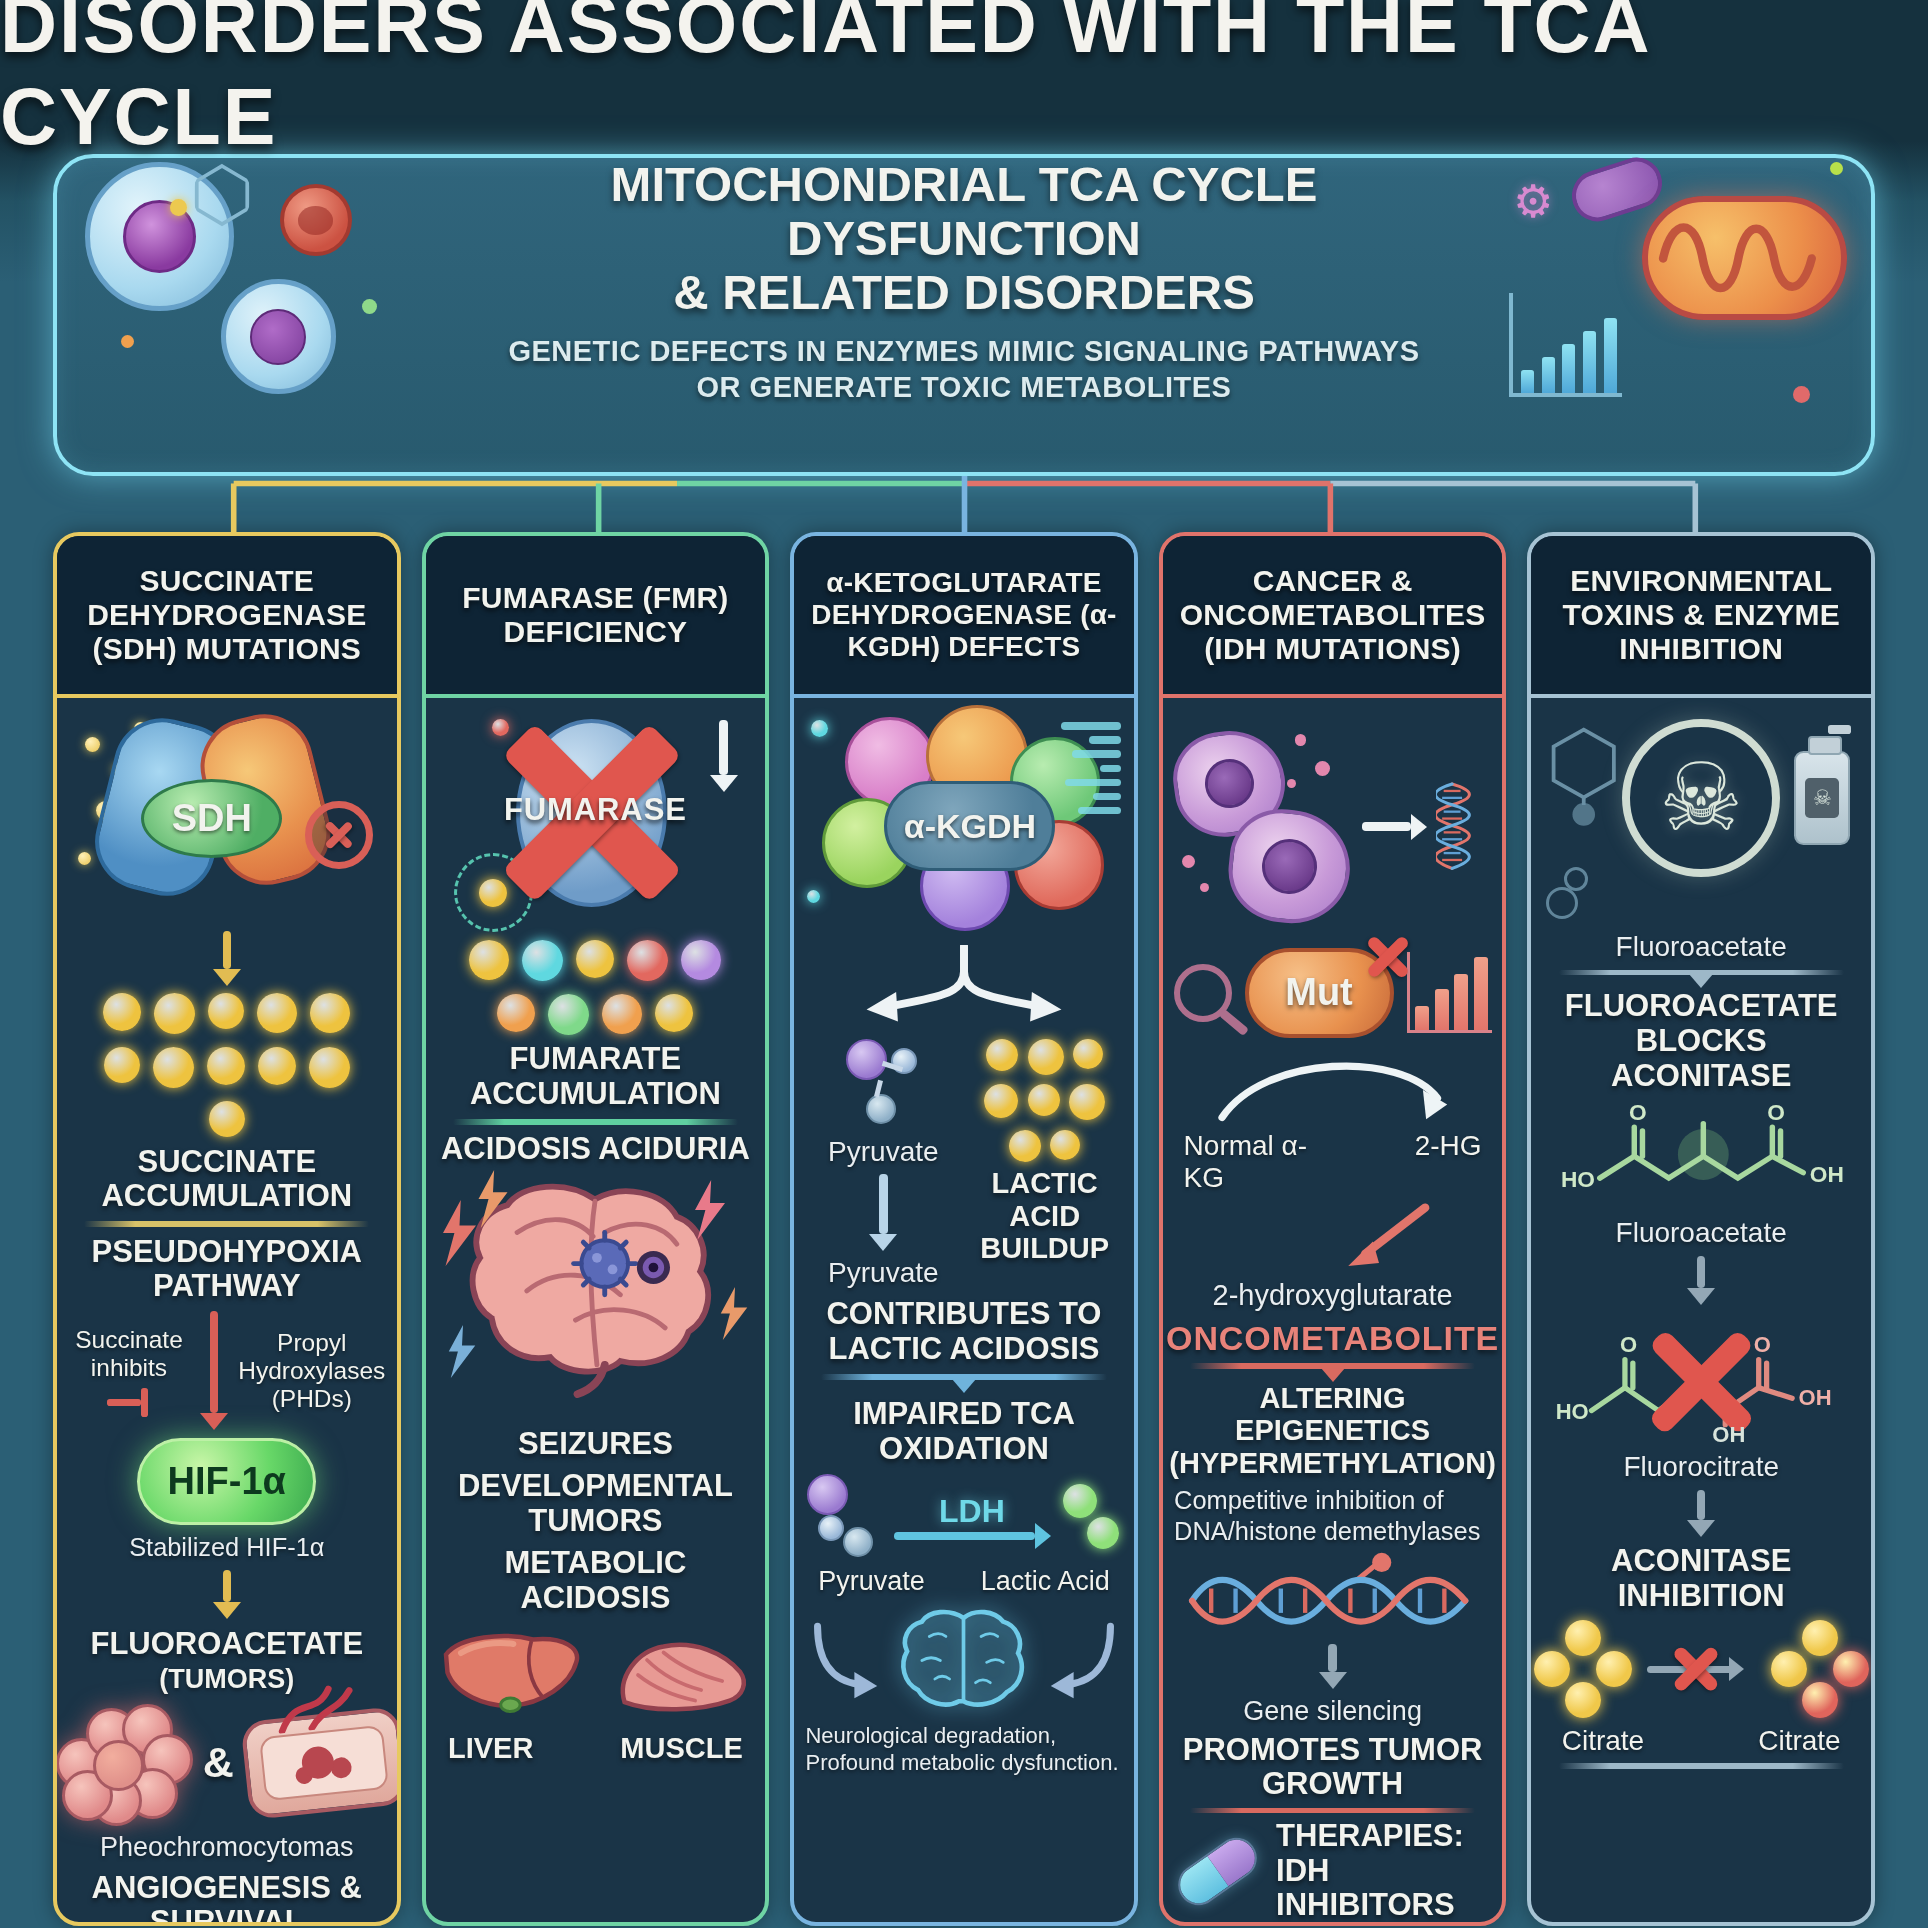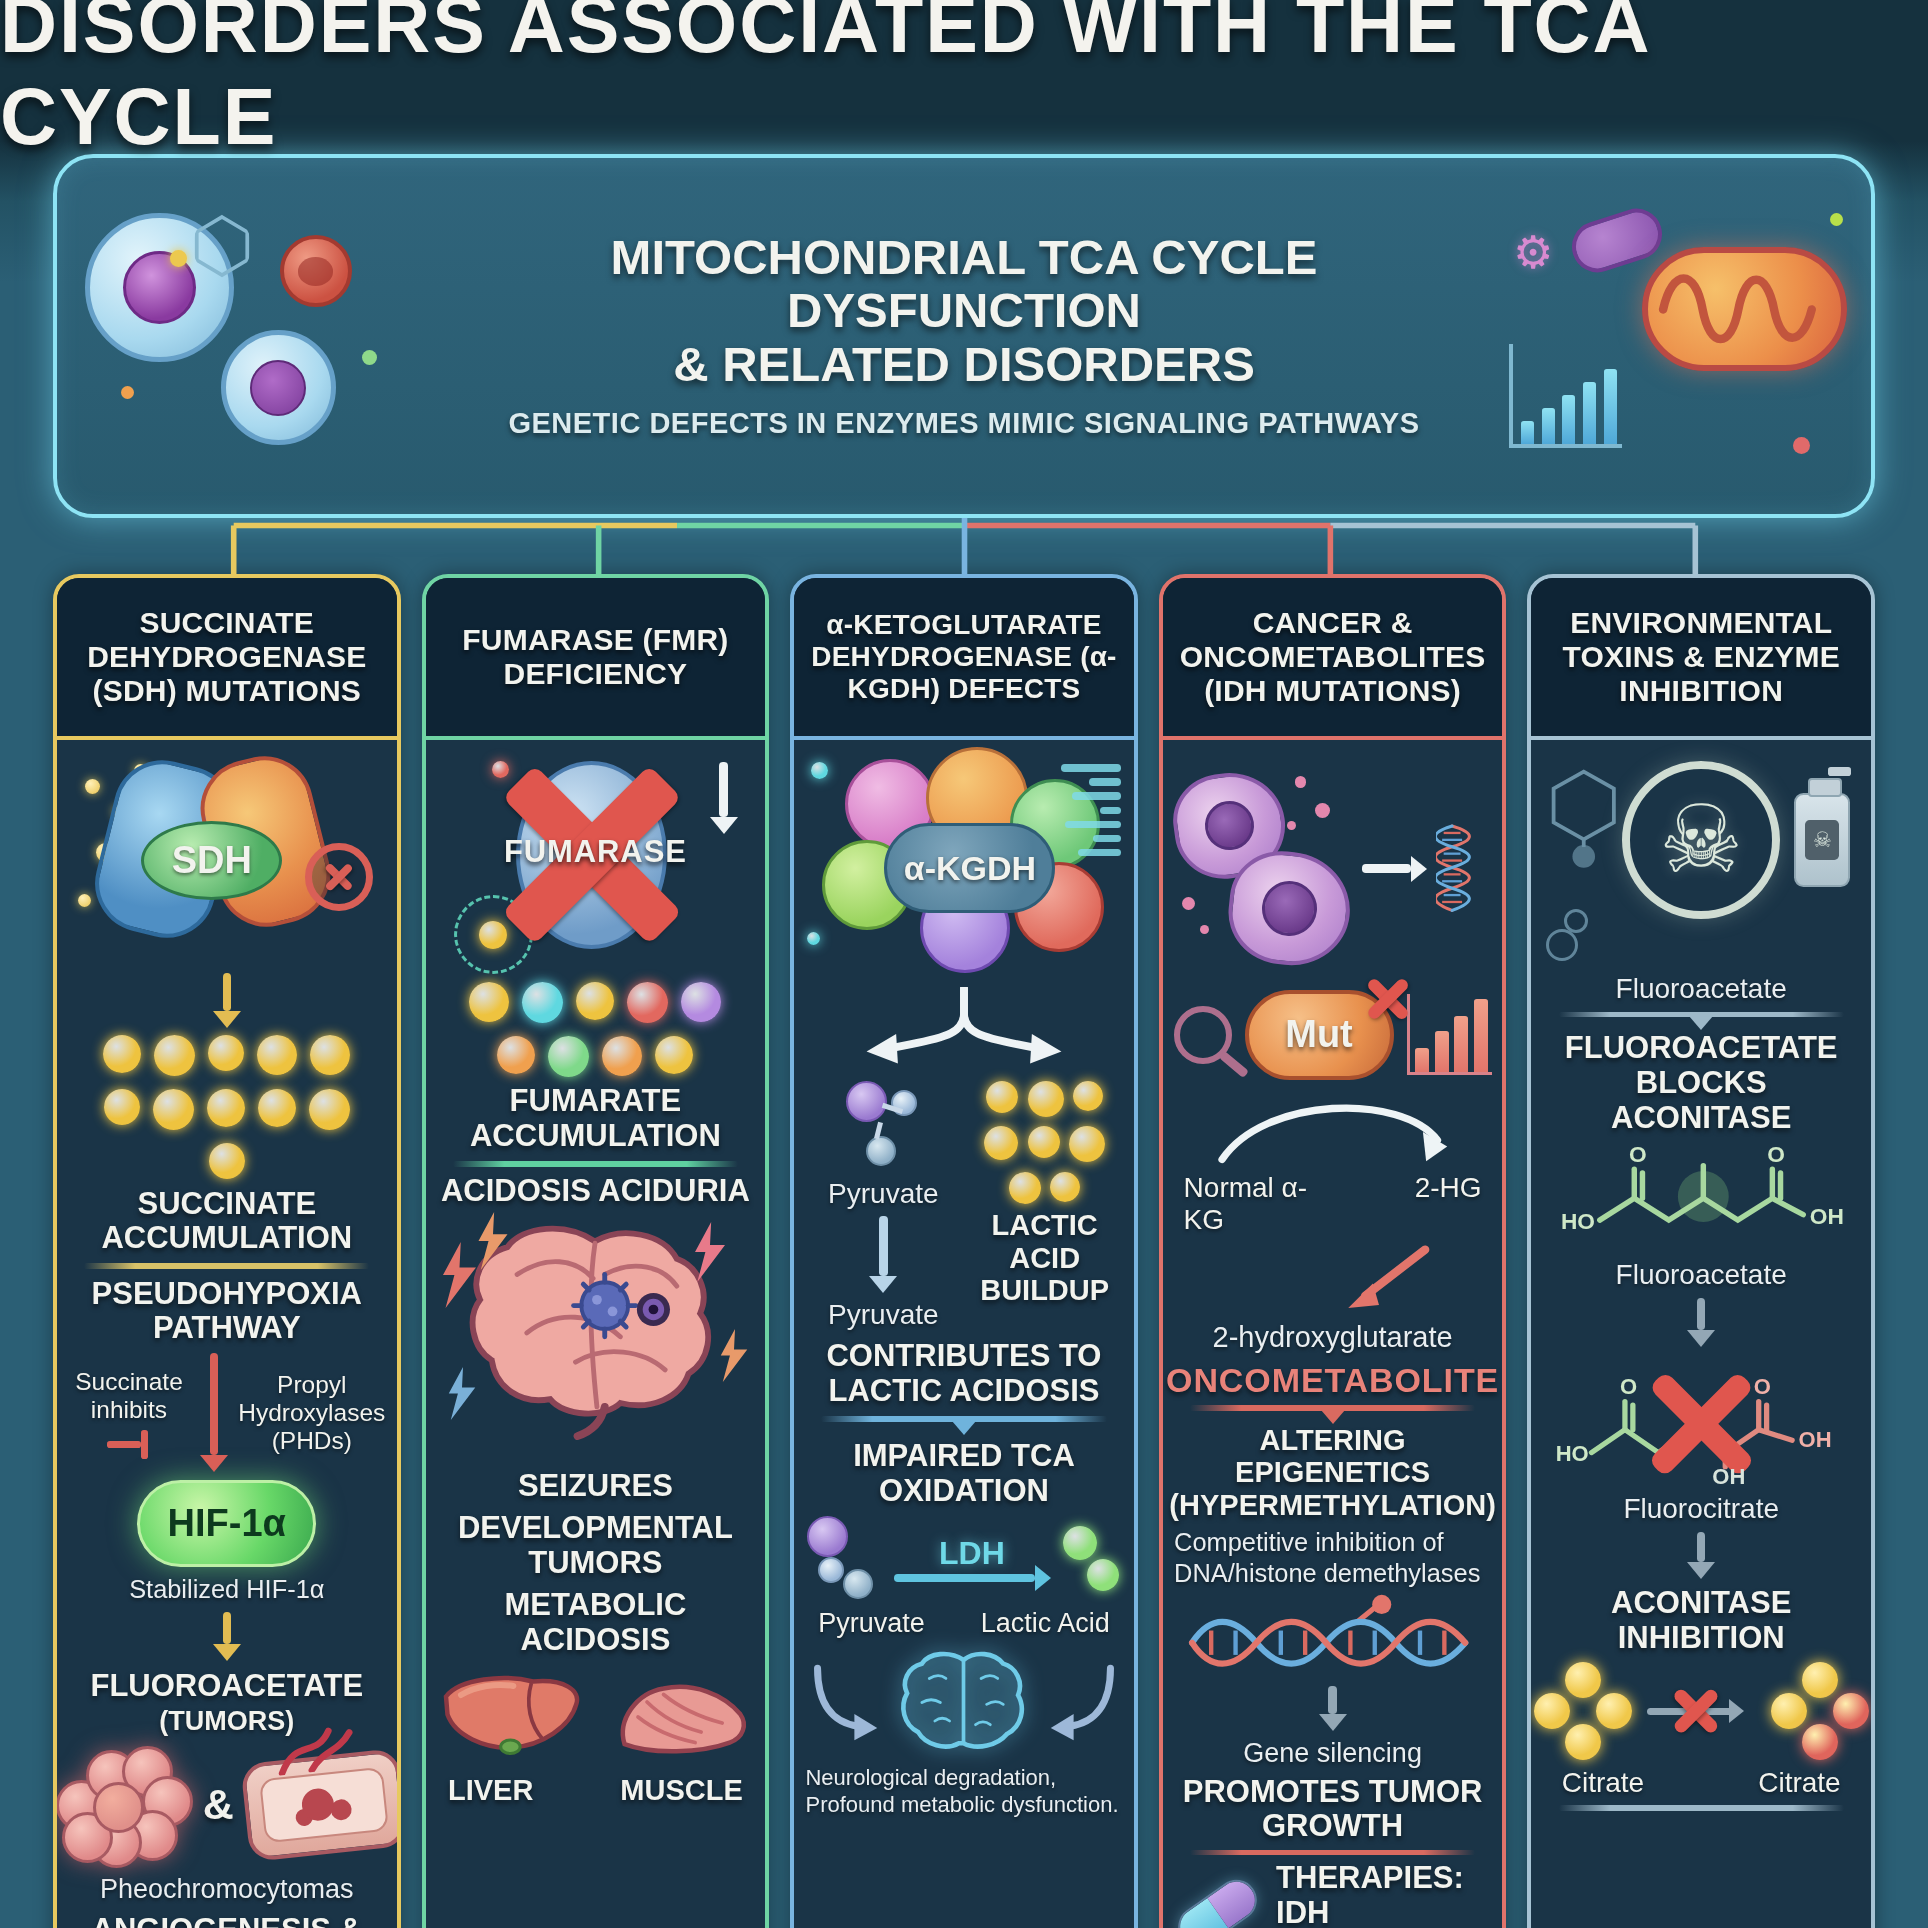--- a/index.html
+++ b/index.html
@@ -6,24 +6,24 @@
   html,body{width:1928px;height:1928px;overflow:hidden}
   body{
     font-family:"Liberation Sans","DejaVu Sans",sans-serif;
     background:linear-gradient(180deg,#15313e 0,#15313e 141px,#235264 202px,#2b5f75 282px,#2b5f75 100%);
     color:#f2f3ee;
   }
   
   .title-band{height:141px;display:flex;align-items:center;justify-content:center}
   .title-band h1{font-size:79px;font-weight:700;letter-spacing:1.9px;color:#f4f3ee;text-shadow:0 4.7px 9.4px rgba(0,0,0,.6)}
   
-  .hdr{margin:13px 53px 0;height:364px;border:4.7px solid #8ee4f5;border-radius:40px;
+  .hdr{margin:13px 53px 0;height:322px;border:4.7px solid #8ee4f5;border-radius:40px;
     background:linear-gradient(180deg,#30657c,#285a6e);
     box-shadow:0 0 32px rgba(120,220,245,.55), inset 0 0 24.5px rgba(120,220,245,.14);
-    display:flex;align-items:center;padding:0 22.6px;gap:31px}
+    display:flex;padding:0 22.6px;gap:31px}
   .hdr-center{flex:1;text-align:center}
   .hdr-center .t1{font-size:49px;font-weight:700;line-height:1.1;text-shadow:0 3.8px 7.5px rgba(0,0,0,.55)}
   .hdr-center .sub{margin-top:13px;font-size:29px;font-weight:700;color:#dcebee;line-height:1.25;text-shadow:0 2.8px 5.6px rgba(0,0,0,.5);letter-spacing:0.5px}
   .deco{width:339px;height:254px;position:relative;flex:none}
   .cell-big{position:absolute;left:5.6px;top:3.8px;width:149px;height:149px;border-radius:50%;
     background:radial-gradient(circle at 35% 30%,#e2f4fb,#a9d9ef 60%,#7fb8d8);border:5.6px solid #66a0c8;display:flex;align-items:center;justify-content:center}
   .nucleus{width:73px;height:73px;border-radius:50%;background:radial-gradient(circle at 38% 32%,#d093dd,#8a3aa0 70%);border:3.8px solid #6e2a86}
   .cell-small{position:absolute;left:141px;top:121px;width:115px;height:115px;border-radius:50%;
     background:radial-gradient(circle at 35% 30%,#dff2fa,#a9d9ef 60%,#7fb8d8);border:5.6px solid #66a0c8;display:flex;align-items:center;justify-content:center}
   .nucleus2{width:56px;height:56px;border-radius:50%;background:radial-gradient(circle at 40% 35%,#b06cc8,#7a3a98);border:2.8px solid #5e2a78}
@@ -194,20 +194,21 @@
     </svg>
     <span class="dotp" style="left:90px;top:41px;width:17px;height:17px;background:#ecc94f;box-shadow:0 0 9.4px #ecc94f"></span>
     <span class="dotp" style="left:41px;top:177px;width:13px;height:13px;background:#f0a04e"></span>
     <span class="dotp" style="left:282px;top:141px;width:15px;height:15px;background:#8fd98a"></span>
   </div>
   <div class="hdr-center">
     <div class="t1">MITOCHONDRIAL TCA CYCLE DYSFUNCTION</div>
     <div class="t1">&amp; RELATED DISORDERS</div>
     <div class="sub">
       <div>GENETIC DEFECTS IN ENZYMES MIMIC SIGNALING PATHWAYS</div>
+      <div>OR GENERATE TOXIC METABOLITES</div>
     </div>
   </div>
   <div class="deco">
     <span class="gear">⚙</span>
     <div class="chartbars">
       <i style="height:22.6px"></i>
         <i style="height:36px"></i>
         <i style="height:49px"></i>
         <i style="height:62px"></i>
         <i style="height:75px"></i>

